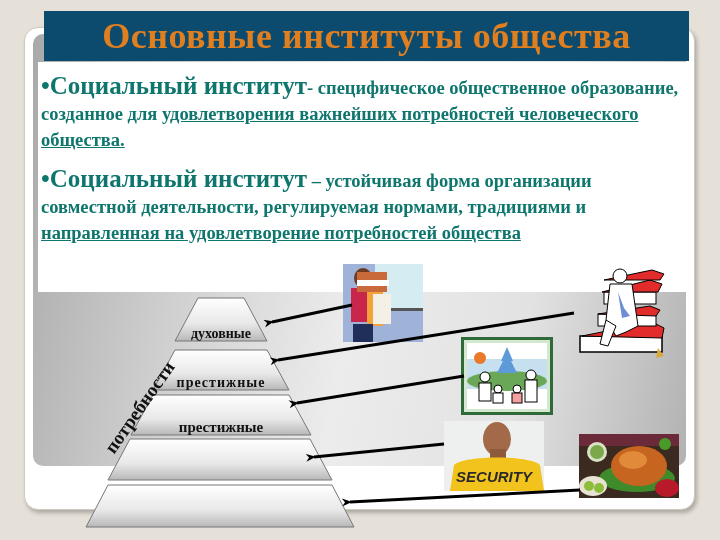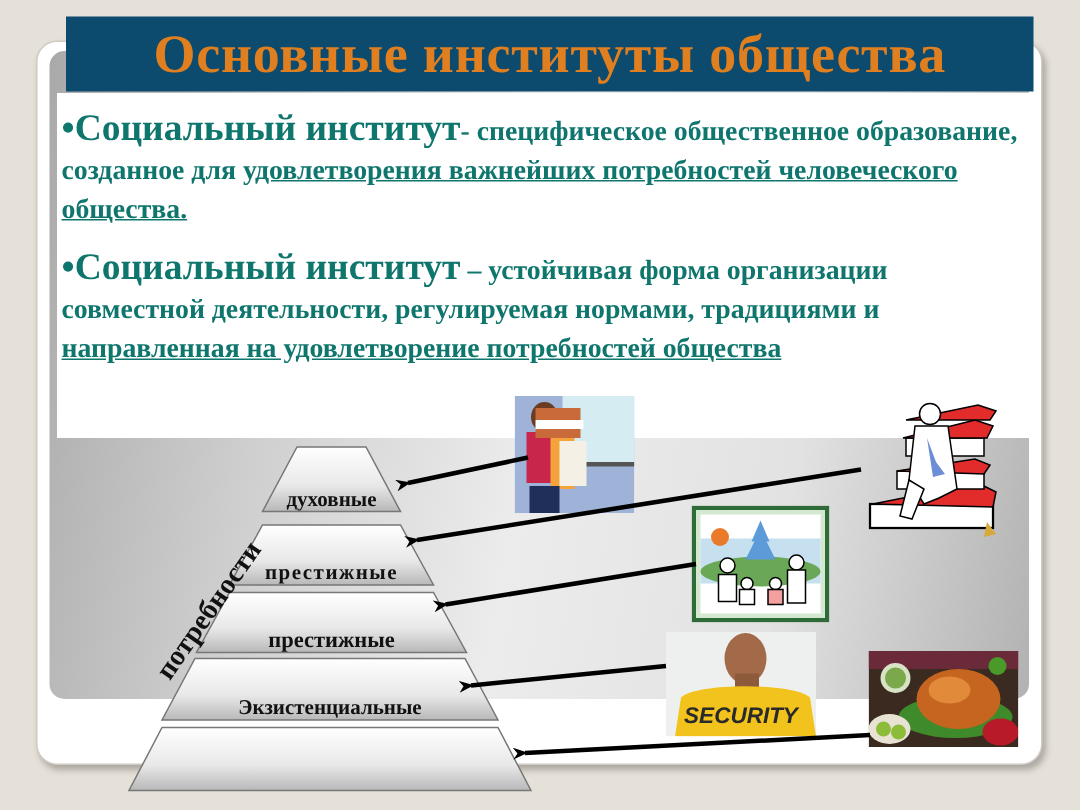--- a/index.html
+++ b/index.html
@@ -106,21 +106,20 @@
   <svg width="182" height="42">
       <polygon points="23,1 159,1 181,41 1,41" fill="url(#g1)" stroke="#777" stroke-width="1"></polygon>
     </svg>
   <span>престижные</span>
 </div>
 
 <div class="pyramid-level" style="left:107px;top:438px;width:226px;height:43px;font-size:14px;">
   <svg width="226" height="43">
       <polygon points="23,1 203,1 225,42 1,42" fill="url(#g1)" stroke="#777" stroke-width="1"></polygon>
     </svg>
-  <span>Экзистенциальные</span>
 </div>
 
 <div class="pyramid-level" style="left:85px;top:484px;width:270px;height:44px;font-size:15px;">
   <svg width="270" height="44">
       <polygon points="23,1 247,1 269,43 1,43" fill="url(#g1)" stroke="#777" stroke-width="1"></polygon>
     </svg>
 </div>
 
 <div class="needs-label" style="left:100px;top:445px;">потребности</div>
 

